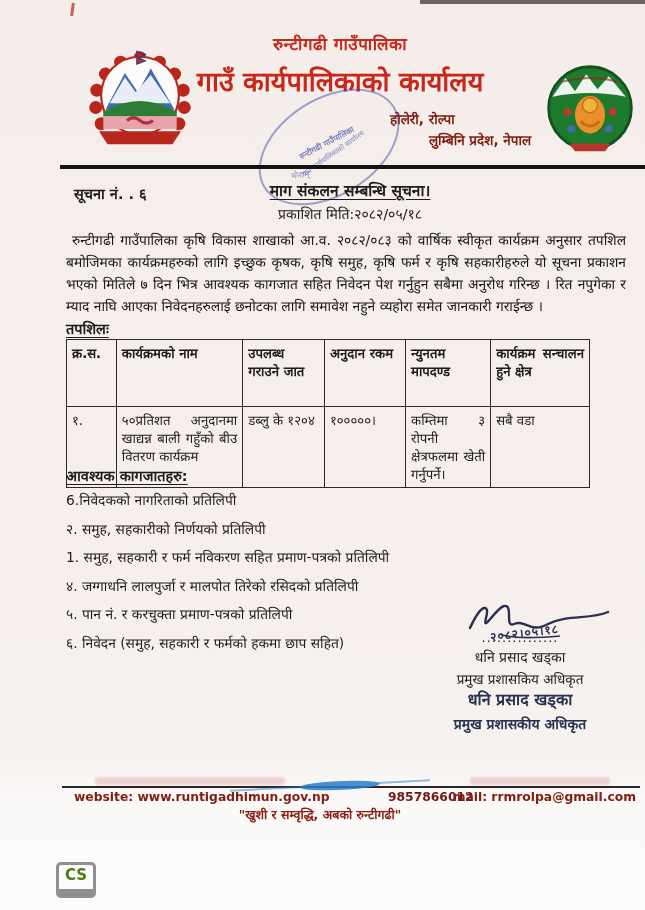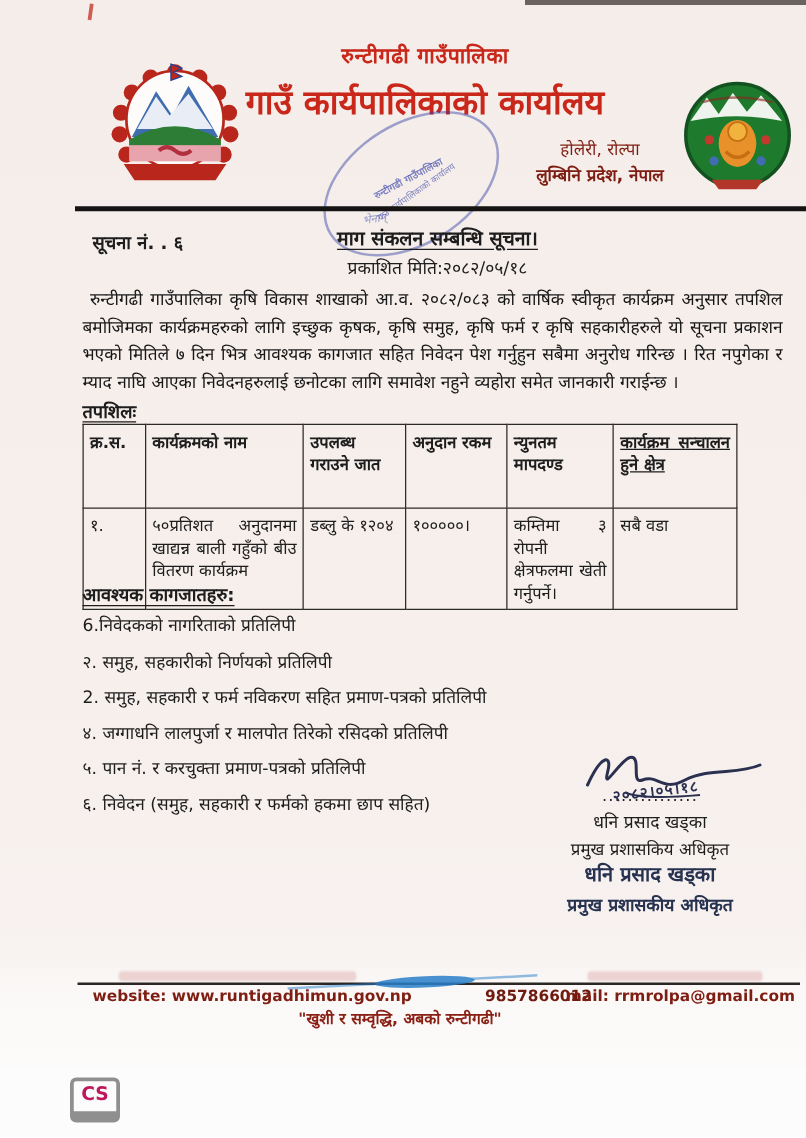--- a/index.html
+++ b/index.html
@@ -12,22 +12,22 @@
     overflow:hidden;
   }
   
   .top-edge{position:absolute;top:0;left:420px;right:0;height:4px;background:#3a3632;opacity:.75;}
   .red-tick{position:absolute;top:3px;left:71px;width:3px;height:13px;background:#c23a2e;transform:rotate(8deg);opacity:.8;}
   
   .hdr-muni{position:absolute;top:32px;left:120px;width:440px;text-align:center;
     font-size:17px;font-weight:bold;color:#c8271a;letter-spacing:.5px;}
   .hdr-office{position:absolute;top:62px;left:100px;width:480px;text-align:center;
     font-size:27px;font-weight:bold;color:#c8271a;}
-  .hdr-addr1{position:absolute;top:110px;left:390px;width:180px;text-align:center;
-    font-size:13.5px;font-weight:normal;color:#7e1d12;}
+  .hdr-addr1{position:absolute;top:110px;left:390px;width:180px;
+    font-size:13.5px;font-weight:bold;color:#7e1d12;}
   .hdr-addr2{position:absolute;top:131px;left:380px;width:200px;text-align:center;
     font-size:13.5px;font-weight:bold;color:#7e1d12;}
   .emblem{position:absolute;top:45px;left:86px;width:108px;height:112px;}
   .logo-right{position:absolute;top:62px;left:543px;width:94px;height:96px;}
   
   .stamp{position:absolute;top:98px;left:252px;width:150px;height:94px;
     transform:rotate(-32deg);border:2px solid rgba(48,62,165,.45);border-radius:50%;
     display:flex;flex-direction:column;align-items:center;justify-content:center;
     color:rgba(48,62,165,.62);text-align:center;pointer-events:none;}
   .stamp .s1{font-size:8px;font-weight:bold;transform:rotate(4deg);}
@@ -46,21 +46,21 @@
     font-size:13.8px;line-height:1.6;text-align:justify;text-indent:6px;color:#161616;}
   .tapasil{position:absolute;top:318px;left:66px;font-size:14.5px;font-weight:bold;
     text-decoration:underline;text-underline-offset:3px;}
   
   table.notice-tbl{position:absolute;top:339px;left:66px;width:524px;border-collapse:collapse;
     font-size:13.2px;}
   .notice-tbl th,.notice-tbl td{border:1.6px solid #2c2a28;vertical-align:top;
     padding:4px 5px;text-align:left;font-weight:bold;}
   .notice-tbl td{font-weight:normal;}
   .notice-tbl .c0{width:42px;} .notice-tbl .c1{width:136px;} .notice-tbl .c2{width:82px;}
-  .notice-tbl .c3{width:78px;} .notice-tbl .c4{width:83px;} .notice-tbl .c5{width:103px;text-decoration:underline;}
+  .notice-tbl .c3{width:78px;} .notice-tbl .c4{width:83px;} .notice-tbl .c5{width:103px;}
   .notice-tbl th{height:58px;} .notice-tbl td{height:70px;}
   .notice-tbl td.just,.notice-tbl th.just{text-align:justify;}
   
   .docs-label{position:absolute;top:465px;left:66px;font-size:14.5px;font-weight:bold;
     text-decoration:underline;text-underline-offset:3px;}
   .docs{position:absolute;top:490px;left:66px;width:470px;font-size:13.8px;}
   .docs .doc-item{margin-bottom:9.5px;}
   
   .sig-wrap{position:absolute;top:592px;left:400px;width:240px;text-align:center;}
   .sig-ink{position:absolute;top:2px;left:40px;width:190px;height:58px;}
@@ -82,21 +82,21 @@
   .f-web{position:absolute;left:8px;top:0;}
   .f-phone{position:absolute;left:322px;top:0;color:#6e1a10;}
   .f-mail{position:absolute;right:0;top:0;}
   .slogan{position:absolute;top:806px;left:120px;width:400px;text-align:center;
     font-size:12.5px;font-weight:bold;color:#8a1f14;}
   
   .cam-strip{position:absolute;bottom:0;left:0;width:645px;height:56px;background:#fcfcfc;}
   .cam-row{position:absolute;bottom:12px;left:56px;display:flex;align-items:center;}
   .cs-badge{display:inline-flex;align-items:flex-start;justify-content:center;
     width:34px;height:24px;border:3px solid #8f8f8f;border-bottom:9px solid #8f8f8f;
-    border-radius:5px;color:#be185d;font-size:15px;font-weight:bold;line-height:20px;margin-right:14px;}
+    border-radius:5px;color:#4d7c0f;font-size:15px;font-weight:bold;line-height:20px;margin-right:14px;}
   .cam-text{font-size:21px;color:#ababab;font-family:"DejaVu Sans",sans-serif;}
 </style>
 </head>
 <body>
 
 <div class="page">
 
   <div class="top-edge"></div>
   <div class="red-tick"></div>
 
@@ -176,21 +176,21 @@
       <td class="just">कम्तिमा ३ रोपनी क्षेत्रफलमा खेती गर्नुपर्ने।</td>
       <td>सबै वडा</td>
     </tr>
   </tbody>
     </table>
 
   <div class="docs-label">आवश्यक कागजातहरु:</div>
   <div class="docs">
     <div class="doc-item">6.निवेदकको नागरिताको प्रतिलिपी</div>
     <div class="doc-item">२. समुह, सहकारीको निर्णयको प्रतिलिपी</div>
-    <div class="doc-item">2. समुह, सहकारी र फर्म नविकरण सहित प्रमाण-पत्रको प्रतिलिपी</div>
+    <div class="doc-item">1. समुह, सहकारी र फर्म नविकरण सहित प्रमाण-पत्रको प्रतिलिपी</div>
     <div class="doc-item">४. जग्गाधनि लालपुर्जा र मालपोत तिरेको रसिदको प्रतिलिपी</div>
     <div class="doc-item">५. पान नं. र करचुक्ता प्रमाण-पत्रको प्रतिलिपी</div>
     <div class="doc-item">६. निवेदन (समुह, सहकारी र फर्मको हकमा छाप सहित)</div>
   </div>
 
   <div class="sig-wrap">
     <svg class="sig-ink" viewBox="0 0 190 58">
       <path d="M30,34 C 42,8 50,10 46,24 C 42,40 56,14 64,12 C 74,10 64,34 74,30 C 86,25 90,40 108,30 C 128,20 150,26 168,18" fill="none" stroke="#2b3050" stroke-width="2.4" stroke-linecap="round"></path>
       <path d="M60,40 q14,6 60,2" fill="none" stroke="#2b3050" stroke-width="1.6"></path>
     </svg>

